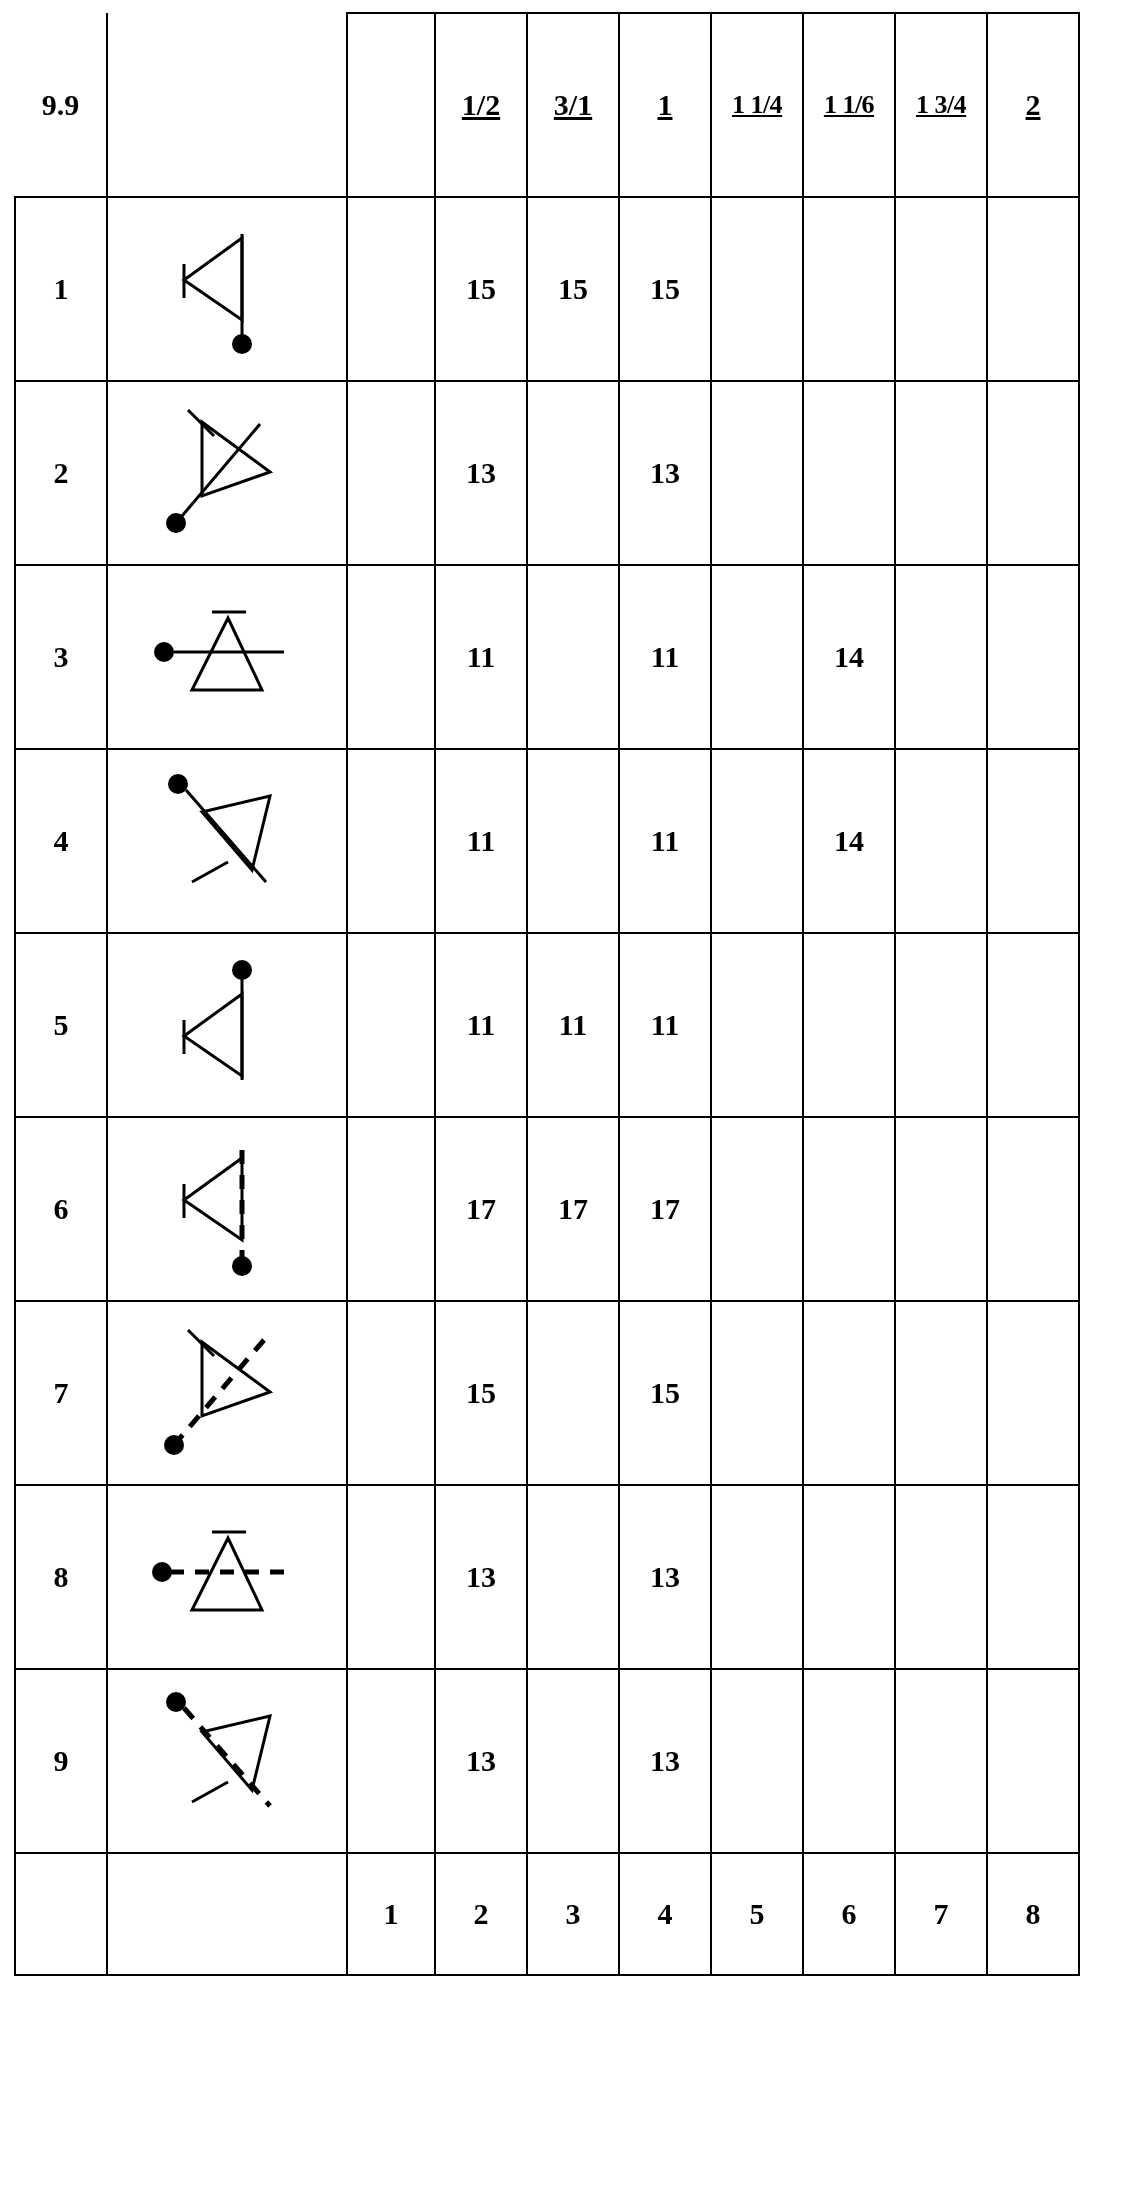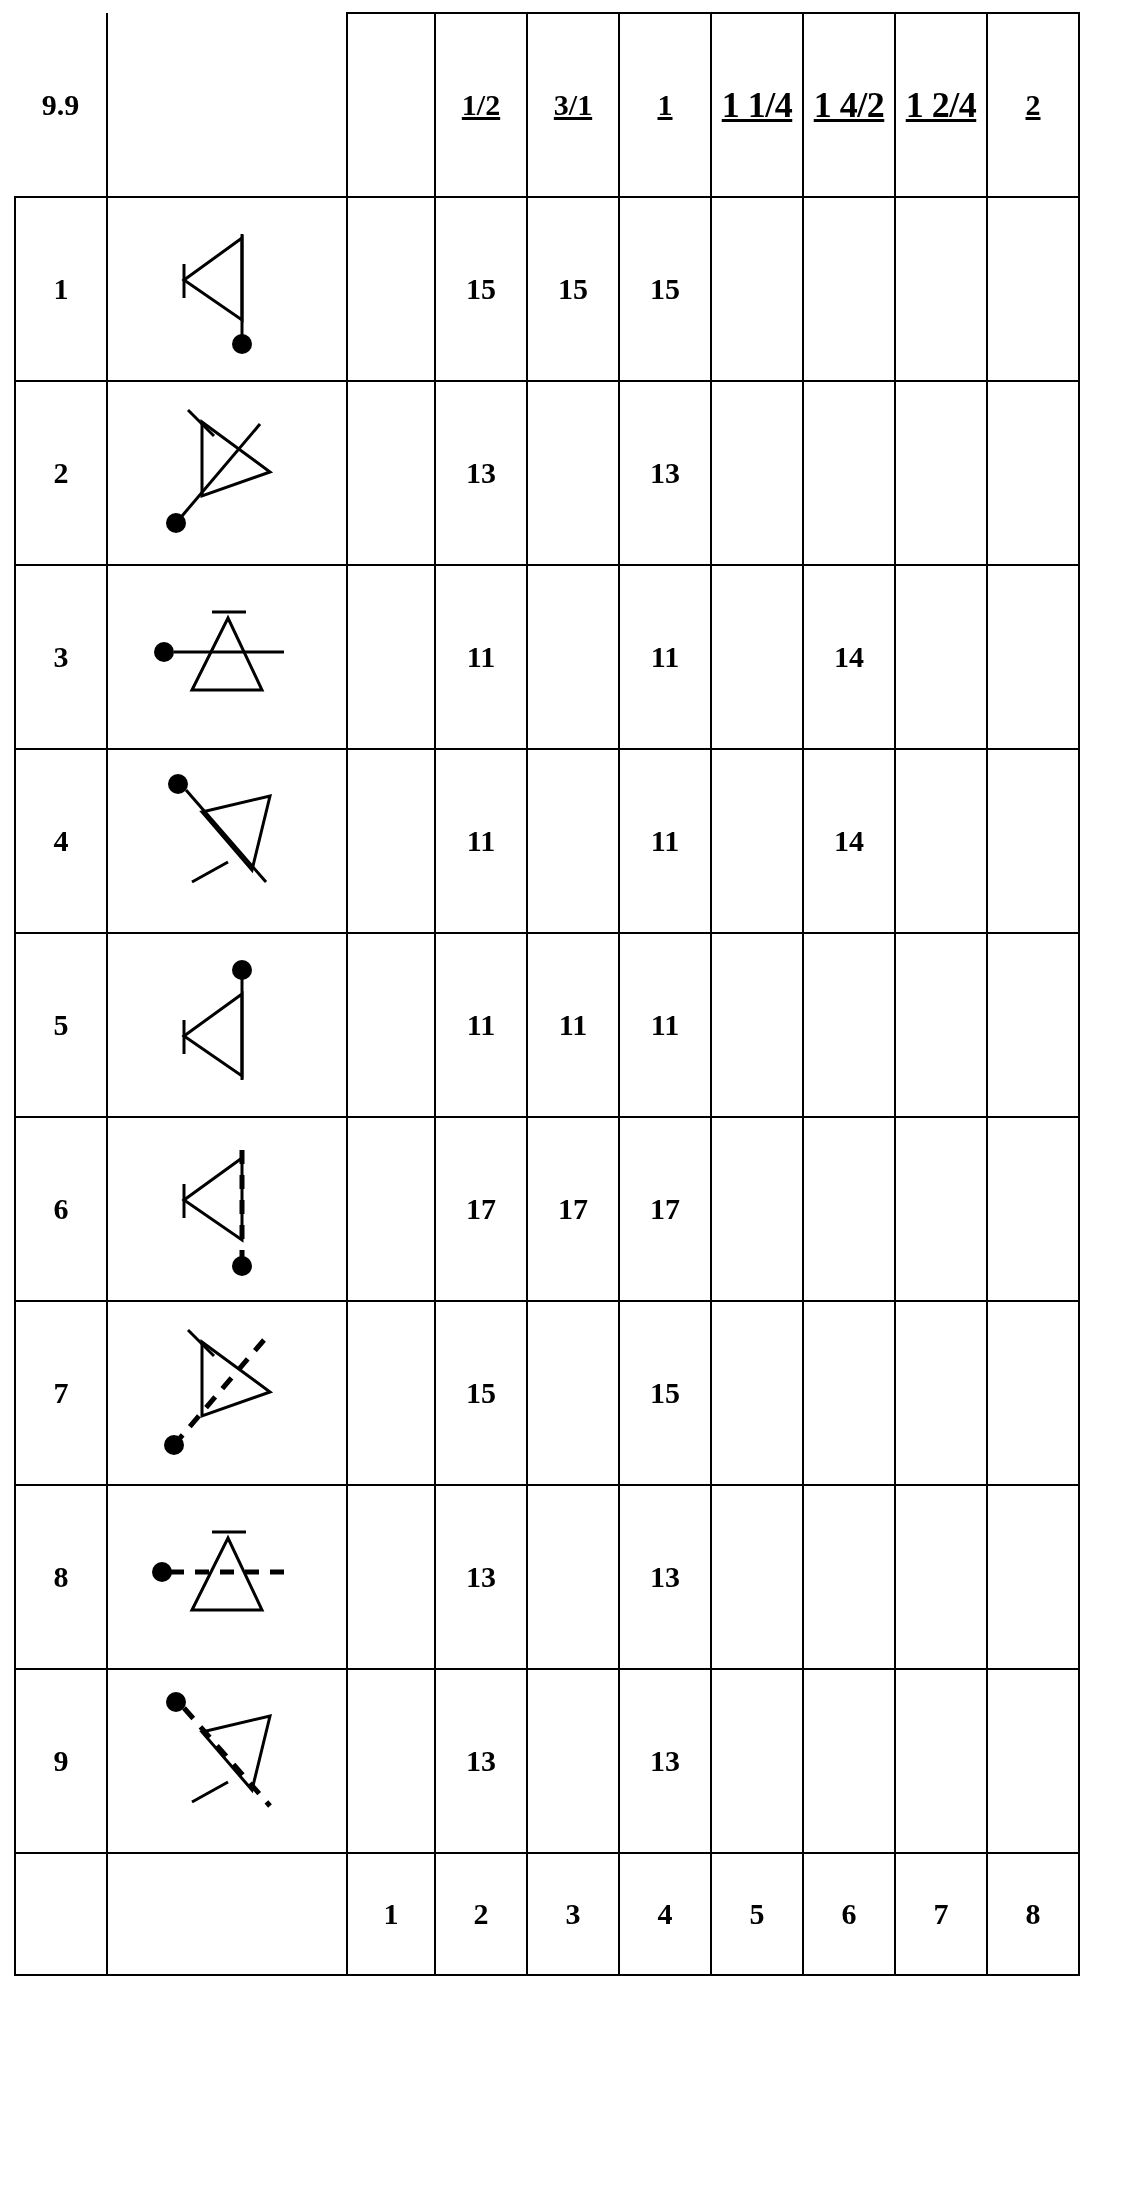--- a/index.html
+++ b/index.html
@@ -64,21 +64,21 @@
   td.title-blank {
     border: none !important;
   }
   td.head-empty { }
   td.colhdr {
     font-size: 32px;
     font-weight: bold;
     text-decoration: underline;
   }
   td.colhdr.narrow {
-    font-size: 36px;
+    font-size: 26px;
     letter-spacing: -0.5px;
   }
 
   
   tr.datarow td { height: 182px; }
   td.rownum {
     font-size: 32px;
     font-weight: bold;
   }
   td.symcell {
@@ -125,22 +125,22 @@
 
     <tbody>
         <tr class="head">
       <td class="title-cell">9.9</td>
       <td class="title-blank"></td>
       <td class="head-empty"></td>
       <td class="colhdr">1/2</td>
       <td class="colhdr">3/1</td>
       <td class="colhdr">1</td>
       <td class="colhdr narrow">1 1/4</td>
-      <td class="colhdr narrow">1 4/2</td>
-      <td class="colhdr narrow">1 2/4</td>
+      <td class="colhdr narrow">1 1/6</td>
+      <td class="colhdr narrow">1 3/4</td>
       <td class="colhdr">2</td>
     </tr>
 
     <tr class="datarow">
       <td class="rownum">1</td>
       <td class="symcell">
         <svg class="sym" width="170" height="150" viewBox="0 0 170 150">
           <g fill="none" stroke="#000" stroke-width="3">
             <path d="M100 20 L100 122"></path>
             <path d="M100 24 L100 106 L42 66 Z"></path>

